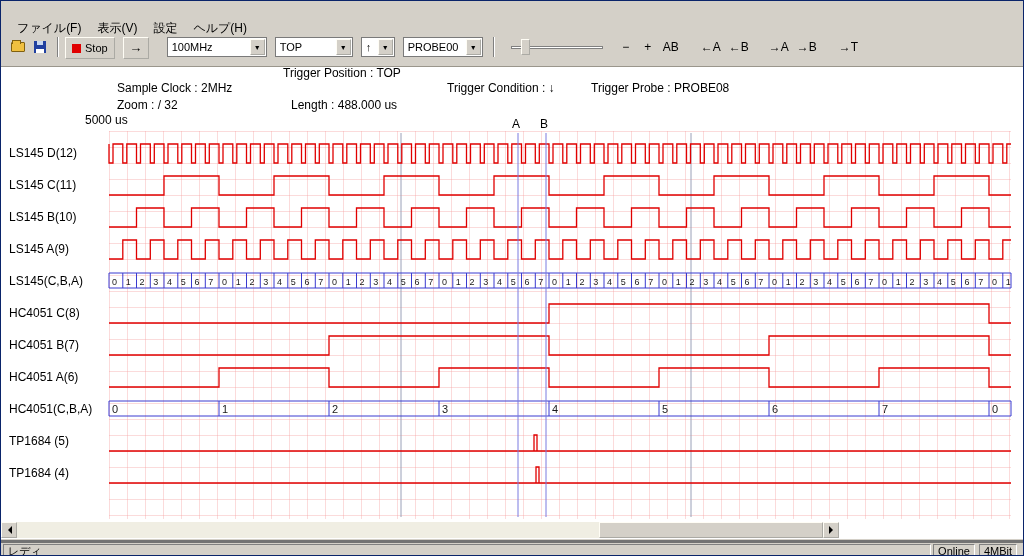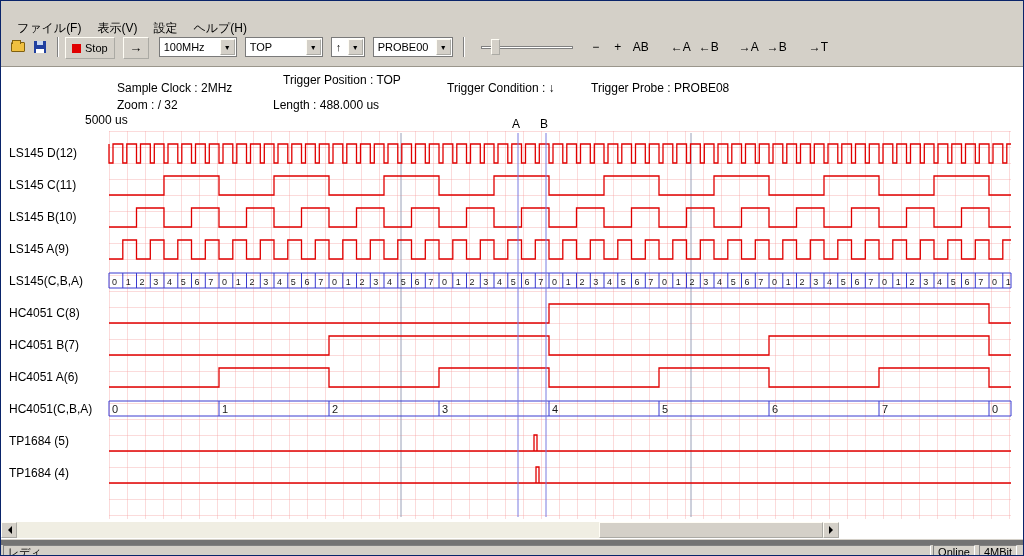--- a/index.html
+++ b/index.html
@@ -42,21 +42,21 @@
       repeating-linear-gradient(to bottom, rgba(245,160,160,.38) 0 1px, transparent 1px 16px)}
   #wave-svg{position:absolute;left:0;top:130px}
   .cursor-label{position:absolute;top:116px;font-size:12px;color:#000}
   
   .hscroll{position:absolute;left:0;top:521px;width:838px;height:16px;background:#f0eee3}
   .hs-btn{position:absolute;top:0;width:16px;height:16px;background:#d4d0c8;border:1px outset #fffdf5;display:flex;align-items:center;justify-content:center}
   .hs-thumb{position:absolute;left:598px;top:0;width:224px;height:16px;background:#d4d0c8;border:1px outset #fffdf5}
   .tri-l{width:0;height:0;border:4px solid transparent;border-right-color:#000;margin-left:-3px}
   .tri-r{width:0;height:0;border:4px solid transparent;border-left-color:#000;margin-right:-3px}
   
-  .statusbar{position:absolute;left:0;top:539px;width:100%;height:17px;background:#d4d0c8;border-top:5px solid #737373;display:flex;align-items:center;font-size:11px;color:#000;padding:1px 2px 0 2px}
+  .statusbar{position:absolute;left:0;top:539px;width:100%;height:17px;background:#d4d0c8;border-top:3px solid #737373;display:flex;align-items:center;font-size:11px;color:#000;padding:1px 2px 0 2px}
   .sb-ready{flex:1;border:1px solid;border-color:#808080 #fff #fff #808080;height:14px;line-height:13px;padding:0 4px;margin-right:2px}
   .sb-panel{border:1px solid;border-color:#808080 #fff #fff #808080;height:14px;line-height:13px;padding:0 4px;margin-right:4px}
 </style>
 </head>
 <body>
 
 <div class="window">
 
 
   <div class="menubar">
@@ -72,21 +72,21 @@
     </div>
     <div class="tb-btn">
       <div class="icon-floppy"></div>
     </div>
     <div class="tb-sep"></div>
     <div class="stop-btn">
       <span class="stop-square"></span>
       <span>Stop</span>
     </div>
     <div class="run-btn" style="text-align:center;line-height:20px">→</div>
-    <div class="dd" style="width:78px;margin-left:10px">
+    <div class="dd" style="width:100px;margin-left:18px">
       <span>100MHz</span>
       <span class="arrow-btn">▼</span>
     </div>
     <div class="dd" style="width:78px;margin-left:8px">
       <span>TOP</span>
       <span class="arrow-btn">▼</span>
     </div>
     <div class="dd" style="width:34px;margin-left:8px">
       <span>↑</span>
       <span class="arrow-btn">▼</span>
@@ -107,25 +107,25 @@
     <div class="flat-btn">←B</div>
     <div class="flat-btn" style="margin-left:12px">→A</div>
     <div class="flat-btn">→B</div>
     <div class="flat-btn" style="margin-left:14px">→T</div>
   </div>
 
   <div class="client"></div>
 
   <div class="info">
     <span style="left:116px;top:80px">Sample Clock : 2MHz</span>
-    <span style="left:282px;top:72px">Trigger Position : TOP</span>
+    <span style="left:282px;top:65px">Trigger Position : TOP</span>
     <span style="left:446px;top:80px">Trigger Condition : ↓</span>
     <span style="left:590px;top:80px">Trigger Probe : PROBE08</span>
     <span style="left:116px;top:97px">Zoom : /  32</span>
-    <span style="left:272px;top:97px">Length : 488.000 us</span>
+    <span style="left:290px;top:97px">Length : 488.000 us</span>
     <span style="left:84px;top:112px">5000 us</span>
   </div>
 
   <div class="cursor-label" style="left:511px">A</div>
   <div class="cursor-label" style="left:539px">B</div>
 
   <div class="grid-bg"></div>
   <div id="channel-labels">
       <div class="ch-label" style="top: 145px;">LS145 D(12)</div>
       <div class="ch-label" style="top: 177px;">LS145 C(11)</div>

